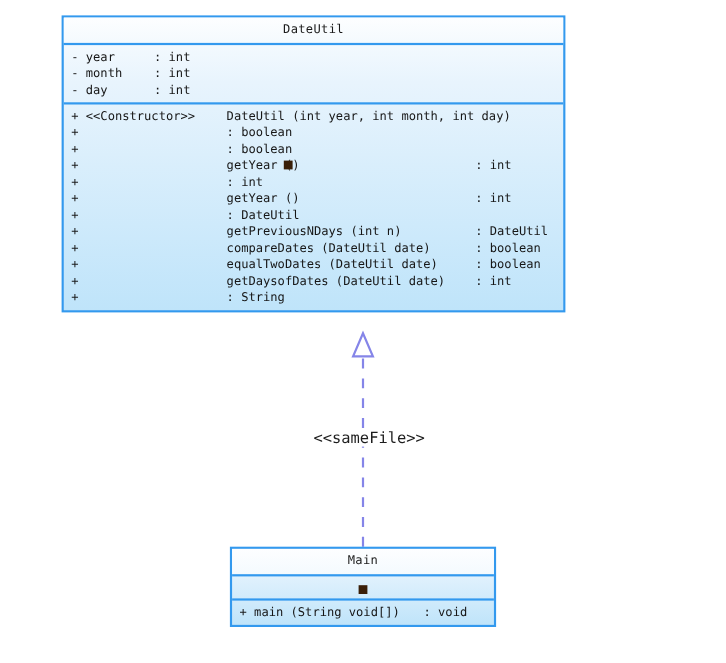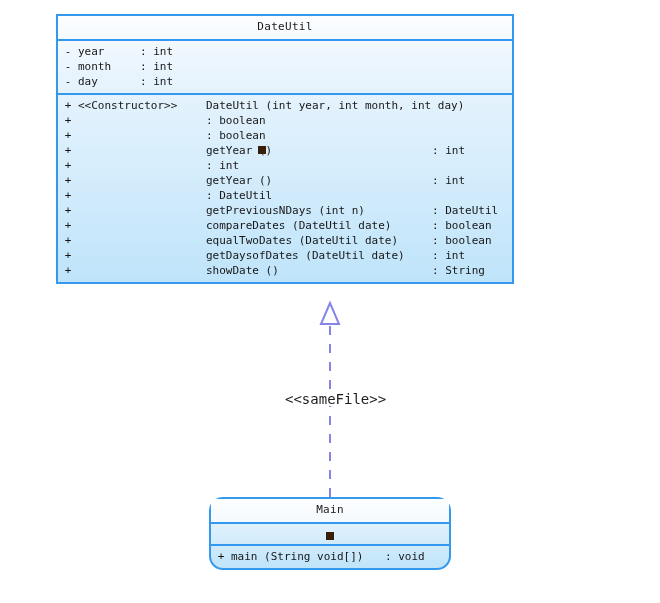--- a/index.html
+++ b/index.html
@@ -199,28 +199,27 @@
     <div class="row">
       <span class="c-vis">+</span>
       <span class="c-stereo"></span>
       <span class="c-name">getDaysofDates (DateUtil date)</span>
       <span class="c-type"><span>:</span> <span>int</span></span>
     </div>
 
     <div class="row">
       <span class="c-vis">+</span>
       <span class="c-stereo"></span>
-      <span class="c-name">showDate ()</span>
       <span class="c-type"><span>:</span> <span>String</span></span>
     </div>
 
   </div>
 </div>
 
-<div class="uml-class" style="left:209px; top:497px; width:242px;border-radius:14px;">
+<div class="uml-class" style="left:209px; top:497px; width:242px;">
 
   <div class="uml-title">Main</div>
 
   <div class="uml-compartment marker-centered">
     <span class="sq-marker"></span>
   </div>
 
   <div class="uml-compartment last">
     <div class="row">
       <span class="c-vis">+</span>

